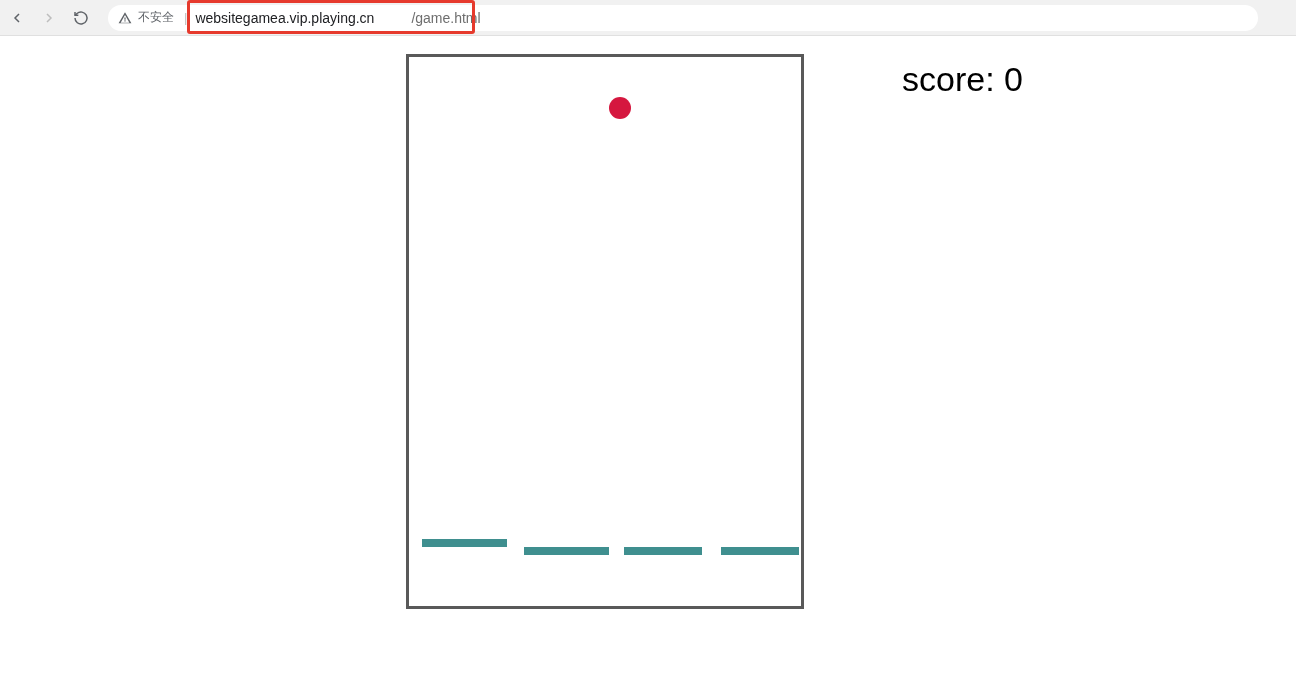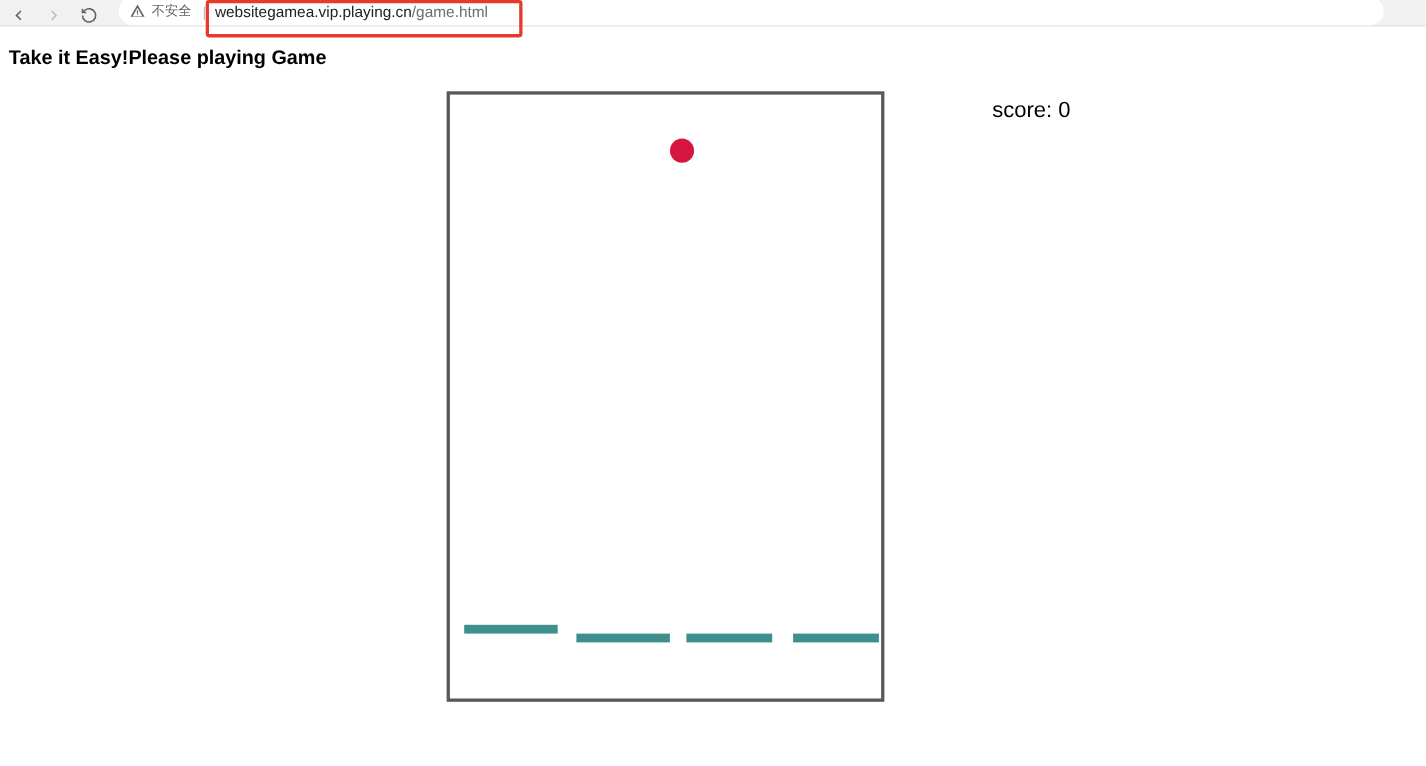--- a/index.html
+++ b/index.html
@@ -9,23 +9,23 @@
     }
     body {
       font-family: Arial, "Microsoft YaHei", sans-serif;
       background: #fff;
       width: 1296px;
       height: 696px;
       overflow: hidden;
     }
     .browser-chrome {
       background: #f1f1f1;
-      height: 24px;
+      height: 36px;
       display: flex;
-      align-items: flex-end;
+      align-items: center;
       padding: 0 8px;
       border-bottom: 1px solid #e0e0e0;
       position: relative;
     }
     .nav-buttons {
       display: flex;
       align-items: center;
       gap: 14px;
       margin-right: 12px;
     }
@@ -72,20 +72,21 @@
     .pipe-sep {
       color: #bdbdbd;
       margin: 0 2px;
     }
     .url-text {
       color: #202124;
       font-size: 14px;
     }
     .url-path {
       color: #6e6e6e;
+      margin-left: 37px;
     }
     .url-highlight-box {
       position: absolute;
       border: 3px solid #e63a2d;
       border-radius: 3px;
       pointer-events: none;
     }
     .page-content {
       padding: 18px 8px 0 8px;
       position: relative;
@@ -120,21 +121,21 @@
     .platform {
       position: absolute;
       background: #3f8f8f;
       height: 8px;
     }
     .p1 { left: 13px;  width: 85px; top: 482px; }
     .p2 { left: 115px; width: 85px; top: 490px; }
     .p3 { left: 215px; width: 78px; top: 490px; }
     .p4 { left: 312px; width: 78px; top: 490px; }
     .score-display {
-      font-size: 20px;
+      font-size: 34px;
       color: #000;
       margin-left: 98px;
       margin-top: 6px;
     }
   </style>
 </head>
 <body>
 
 <div class="browser-chrome">
   <div class="nav-buttons">
@@ -164,21 +165,20 @@
     <span class="security-text">不安全</span>
     <span class="pipe-sep">|</span>
     <span class="url-text">
       <span>websitegamea.vip.playing.cn</span><span class="url-path">/game.html</span>
     </span>
   </div>
   <div class="url-highlight-box" style="left:187px;top:0px;width:288px;height:34px;"></div>
 </div>
 
 <div class="page-content">
-  <div class="page-title">Take it Easy!Please playing Game</div>
 
   <div class="game-area">
     <div class="game-canvas">
       <div class="ball"></div>
       <div class="platform p1"></div>
       <div class="platform p2"></div>
       <div class="platform p3"></div>
       <div class="platform p4"></div>
     </div>
     <div class="score-display">

